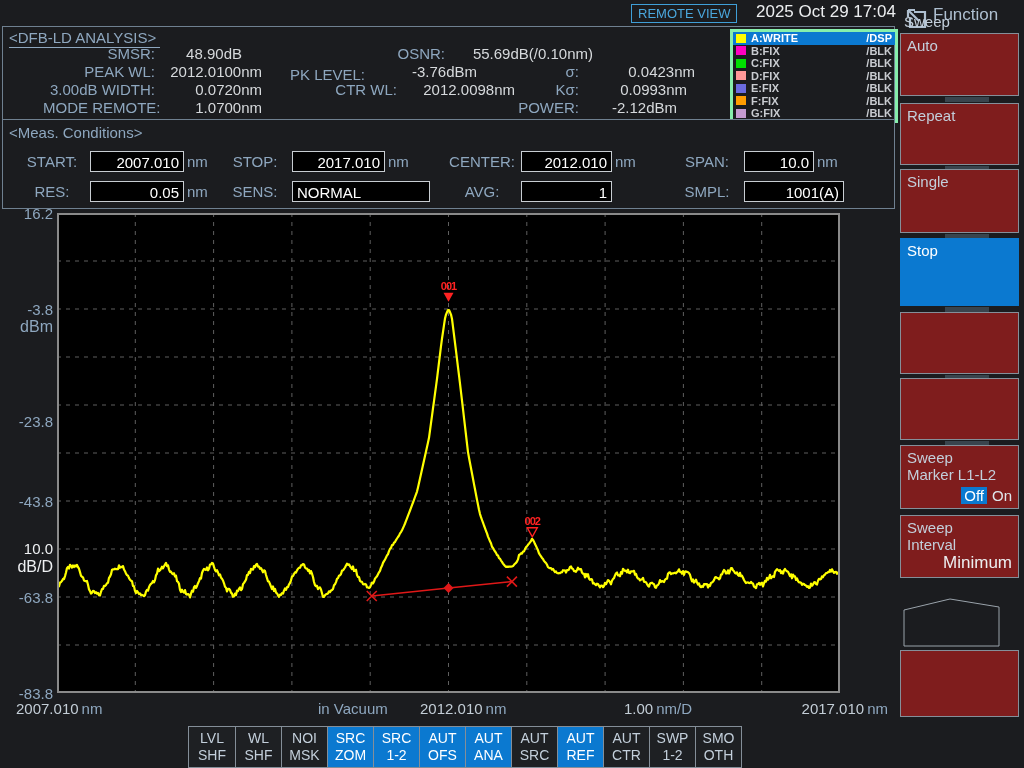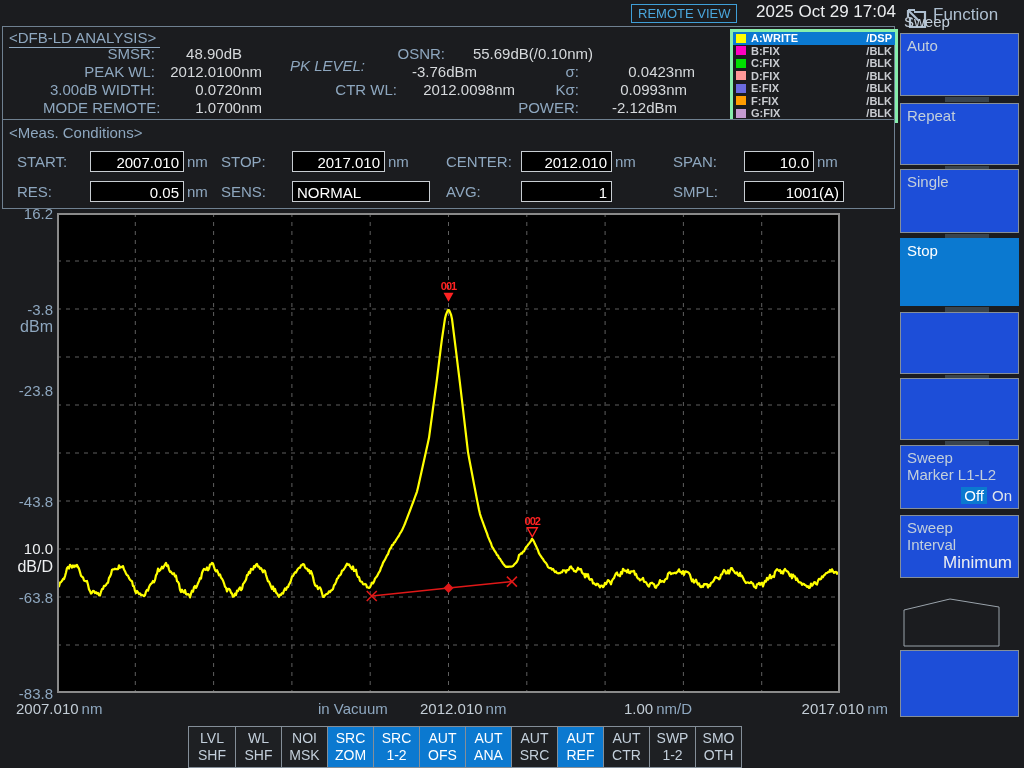--- a/index.html
+++ b/index.html
@@ -17,33 +17,33 @@
   .an-lbl{position:absolute;font-size:15px;text-align:right;color:#8ea7bf;white-space:nowrap;}
   .an-val{position:absolute;font-size:15px;text-align:right;color:#d6d9dc;white-space:nowrap;}
   #legend-box{left:727px;top:2px;width:162px;height:88px;border:3px solid #86efac;position:absolute;font-weight:bold;}
   .tr-row{position:relative;height:12.5px;font-size:11px;line-height:12.5px;color:#c9ccd1;}
   .tr-row.sel{background:#0b79d0;color:#fff;}
   .tr-sw{position:absolute;left:3px;top:1.5px;width:10px;height:9px;}
   .tr-id{position:absolute;left:18px;top:0;}
   .tr-st{position:absolute;right:3px;top:0;}
   #meas-panel{left:2px;top:119px;width:891px;height:88px;}
   #meas-heading{left:6px;top:4px;font-size:15px;}
-  .m-lbl{position:absolute;font-size:15px;text-align:left;color:#8ea7bf;line-height:21px;}
+  .m-lbl{position:absolute;font-size:15px;text-align:center;color:#8ea7bf;line-height:21px;}
   .m-field{position:absolute;height:21px;background:#000;border:1px solid #c8cdd2;color:#fff;
            font-size:15px;line-height:21px;padding:0 4px;box-sizing:border-box;}
   .m-unit{position:absolute;font-size:15px;color:#8ea7bf;line-height:21px;}
   .ax-l{position:absolute;left:1px;width:52px;font-size:15px;text-align:right;color:#8ea7bf;}
   .ax-sub{font-size:16px;}
   .white{color:#eef0f2 !important;}
   .x-lab{position:absolute;top:700px;font-size:15px;white-space:nowrap;}
   .x-num{color:#c3cdd6;} .x-unit{color:#8ea7bf;margin-left:3px;}
   #sidebar{position:absolute;left:895px;top:0;width:129px;height:768px;}
   #fn-header{position:absolute;left:5px;top:5px;font-size:17px;color:#aebfd0;}
   .sb-btn{position:absolute;left:5px;width:119px;border:1px solid #858f99;box-sizing:border-box;
-          font-size:15px;color:#c3cfdb;padding:3px 6px;background:#1d4ed8;}
+          font-size:15px;color:#c3cfdb;padding:3px 6px;background:#7f1d1d;}
   .sb-btn.active{background:#0b79d0;color:#fff;border-color:#0b79d0;}
   .sb-conn{position:absolute;left:50px;width:44px;height:5px;background:#39444d;}
   .sb-toggle{position:absolute;right:6px;bottom:4px;font-size:15px;color:#dfe5ea;}
   .tg-sel{background:#0b79d0;color:#fff;padding:0 3px;}
   .tg-un{margin-left:5px;}
   .sb-val{position:absolute;right:6px;bottom:4px;font-size:17px;color:#eceef0;}
   #sweep-tab{position:absolute;left:7px;}
   #sweep-tab-label{position:absolute;left:9px;top:13px;font-size:15px;color:#c3cfdb;}
   .tb-group{position:absolute;top:726px;height:40px;border:1px solid #848e98;display:flex;box-sizing:content-box;}
   .tb-btn{width:46px;height:40px;border-left:1px solid #848e98;box-sizing:border-box;background:#1e2023;
@@ -66,21 +66,21 @@
         <div class="an-lbl" style="left: 40px; top: 18px; width: 112px;">SMSR:</div>
         <div class="an-val" style="left: 155px; top: 18px; width: 84px;">48.90dB</div>
         <div class="an-lbl" style="left: 40px; top: 36px; width: 112px;">PEAK WL:</div>
         <div class="an-val" style="left: 155px; top: 36px; width: 104px;">2012.0100nm</div>
         <div class="an-lbl" style="left: 40px; top: 54px; width: 112px;">3.00dB WIDTH:</div>
         <div class="an-val" style="left: 155px; top: 54px; width: 104px;">0.0720nm</div>
         <div class="an-lbl" style="left: 40px; top: 72px; width: 112px;">MODE REMOTE:</div>
         <div class="an-val" style="left: 155px; top: 72px; width: 104px;">1.0700nm</div>
         <div class="an-lbl" style="left: 340px; top: 18px; width: 102px;">OSNR:</div>
         <div class="an-val" style="left: 448px; top: 18px; width: 142px;">55.69dB(/0.10nm)</div>
-        <div class="an-lbl" style="left: 260px; top: 30px; width: 102px; font-style: italic;">PK LEVEL:</div>
+        <div class="an-lbl" style="left: 260px; top: 39px; width: 102px;">PK LEVEL:</div>
         <div class="an-val" style="left: 368px; top: 36px; width: 106px;">-3.76dBm</div>
         <div class="an-lbl" style="left: 288px; top: 54px; width: 106px;">CTR WL:</div>
         <div class="an-val" style="left: 400px; top: 54px; width: 112px;">2012.0098nm</div>
         <div class="an-lbl" style="left: 498px; top: 36px; width: 78px;">σ:</div>
         <div class="an-val" style="left: 590px; top: 36px; width: 102px;">0.0423nm</div>
         <div class="an-lbl" style="left: 498px; top: 54px; width: 78px;">Kσ:</div>
         <div class="an-val" style="left: 582px; top: 54px; width: 102px;">0.0993nm</div>
         <div class="an-lbl" style="left: 490px; top: 72px; width: 86px;">POWER:</div>
         <div class="an-val" style="left: 582px; top: 72px; width: 92px;">-2.12dBm</div>
       </div>
@@ -146,21 +146,21 @@
         <div class="m-lbl" style="left: 443px; top: 61px; width: 72px;">AVG:</div>
         <div class="m-field" style="left: 518px; top: 61px; width: 91px; text-align: right;">1</div>
         <div class="m-lbl" style="left: 670px; top: 61px; width: 68px;">SMPL:</div>
         <div class="m-field" style="left: 741px; top: 61px; width: 100px; text-align: right;">1001(A)</div>
       </div>
   </div>
 
   <div id="y-axis-labels">
       <div class="ax-l" style="top: 205px;">16.2</div>
       <div class="ax-l" style="top: 301px;">-3.8</div>
-      <div class="ax-l" style="top: 382px;">-23.8</div>
+      <div class="ax-l" style="top: 413px;">-23.8</div>
       <div class="ax-l" style="top: 493px;">-43.8</div>
       <div class="ax-l" style="top: 589px;">-63.8</div>
       <div class="ax-l" style="top: 685px;">-83.8</div>
       <div class="ax-l ax-sub" style="top: 318px;">dBm</div>
       <div class="ax-l white" style="top: 540px;">10.0</div>
       <div class="ax-l ax-sub white" style="top: 558px;">dB/D</div>
       <div class="abs white" style="left: 61px; top: 301px; font-size: 15px;">REF</div>
     </div>
   <div id="x-axis-labels">
       <div class="x-lab" style="left: 16px;"><span class="x-num">2007.010</span><span class="x-unit">nm</span></div>

